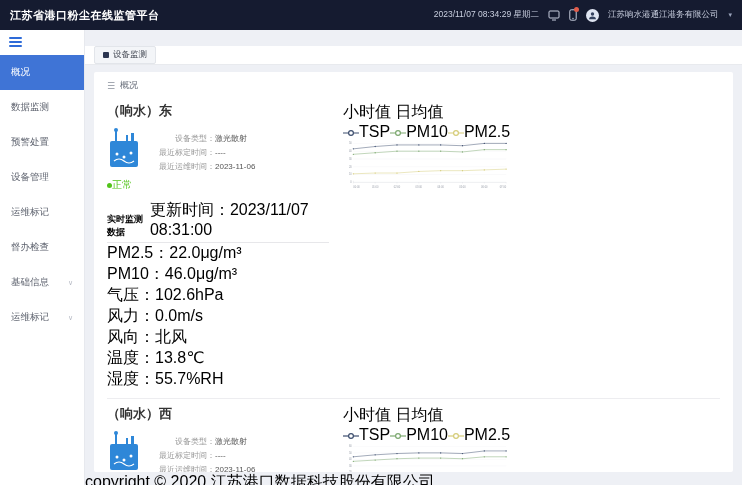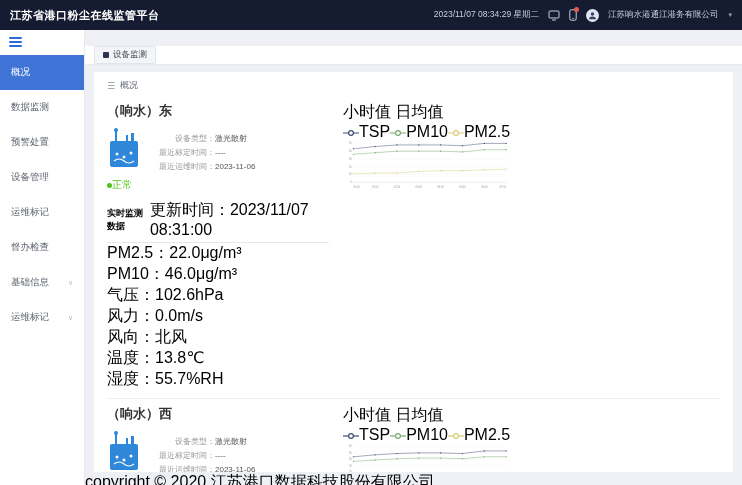--- a/index.html
+++ b/index.html
@@ -37,21 +37,21 @@
   .card { display:flex; gap:14px; padding:6px 0 8px; }
   .card + .card { border-top:1px solid #ededf0; }
   .card-left { width:222px; flex-shrink:0; }
   .card-title { font-size:13px; font-weight:bold; color:#333; margin-bottom:7px; }
   .device-row { display:flex; gap:10px; }
   .device-info { font-size:8px; line-height:1.75; padding-top:5px; }
   .device-info .k { color:#999; display:inline-block; min-width:64px; text-align:right; }
   .device-info .v { color:#555; }
   .status { display:flex; align-items:center; font-size:10px; color:#52c41a; margin-top:4px; }
   .status-dot { width:5px; height:5px; border-radius:50%; background:#52c41a; }
-  .rt-head { display:flex; justify-content:space-between; align-items:center; border-bottom:1px solid #e7e7ea; padding-bottom:3px; margin-top:8px; }
+  .rt-head { display:flex; justify-content:space-between; align-items:flex-end; border-bottom:1px solid #e7e7ea; padding-bottom:3px; margin-top:8px; }
   .rt-title { font-size:9px; font-weight:bold; color:#44485" }
   .rt-title { font-size:9px; font-weight:bold; color:#444; }
   .rt-update { font-size:6px; color:#b3b7bf; }
   .metrics { display:grid; grid-template-columns:1fr 1fr; row-gap:3.5px; padding-top:6px; font-size:8px; }
   .metrics .k { display:inline-block; min-width:42px; text-align:right; color:#8b8f98; }
   .metrics .v { color:#333; font-weight:bold; margin-left:2px; }
 
   .card-right { flex:1; min-width:0; }
   .chart-tabs { display:flex; gap:6px; }
   .ctab { font-size:8px; padding:2px 9px; border-radius:2px; cursor:pointer; }

